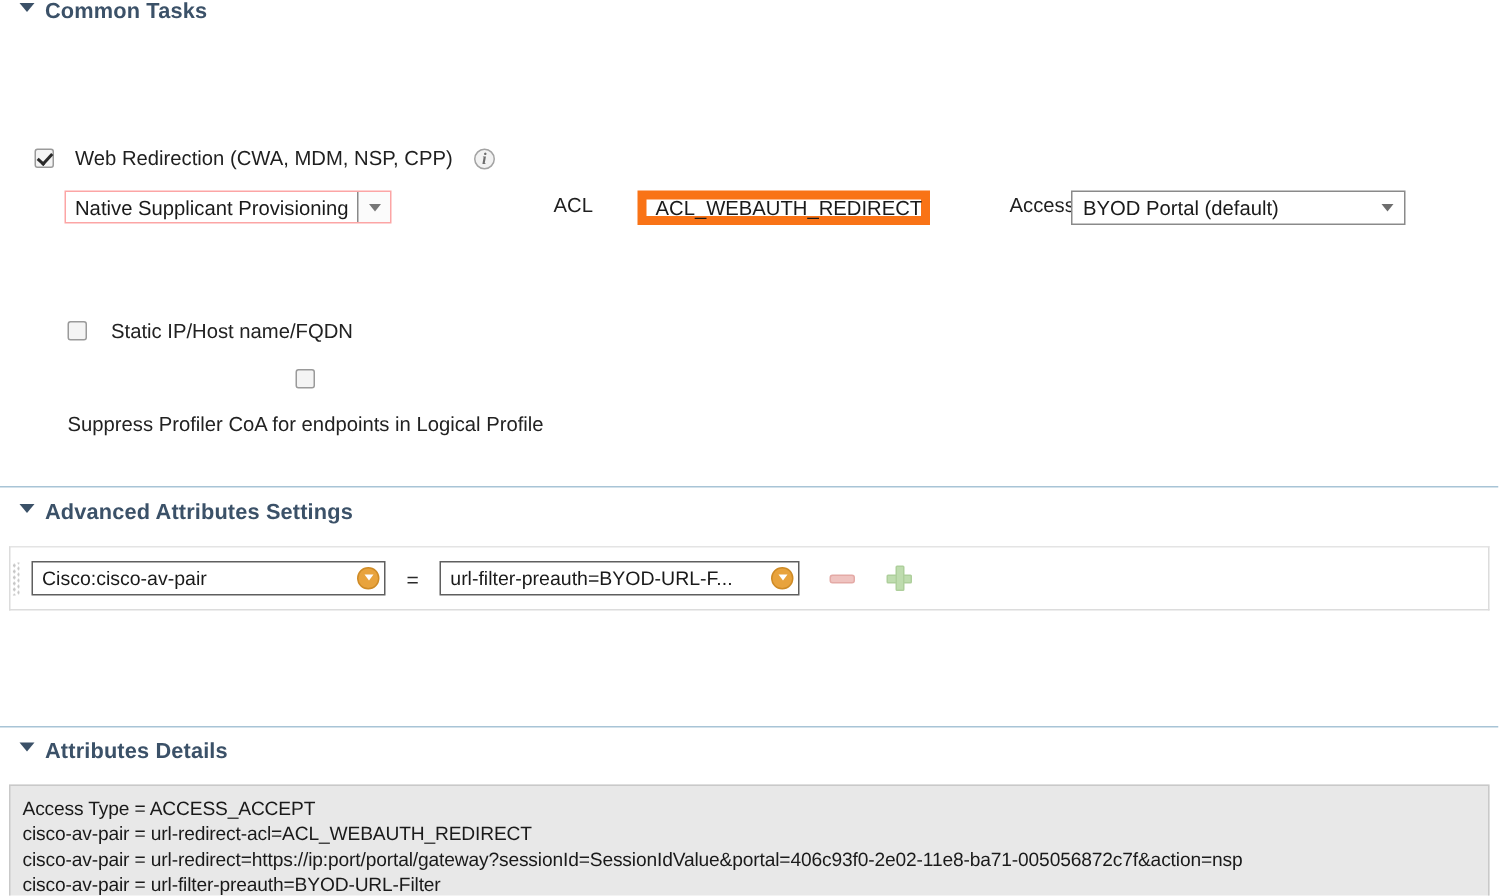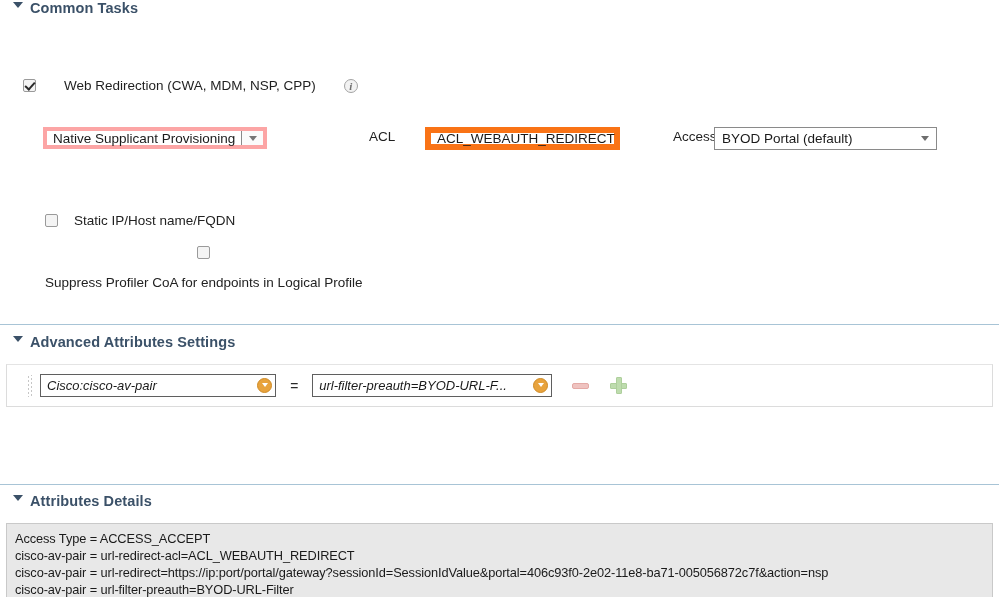--- a/index.html
+++ b/index.html
@@ -72,21 +72,21 @@
     border-width: 0 2.2px 2.2px 0;
     transform: rotate(42deg);
   }
 
   .row {
     display: flex;
     align-items: center;
     position: absolute;
   }
 
-  #web-redirect-row { left: 23px; top: 54px; gap: 28px; }
+  #web-redirect-row { left: 23px; top: 74px; gap: 14px; }
   #web-redirect-row .lbl { font-size: 13.5px; color: #1f1f1f; }
 
   .info-icon {
     width: 14px;
     height: 14px;
     border-radius: 50%;
     border: 1px solid #a3a3a3;
     background: #f2f2f2;
     color: #6d6d6d;
     font-family: "Liberation Serif", serif;
@@ -95,21 +95,21 @@
     font-weight: bold;
     line-height: 13px;
     text-align: center;
     box-sizing: border-box;
   }
 
   
   .combo {
     display: inline-flex;
     align-items: stretch;
-    border: 4px solid #fca5a5;
+    border: 1px solid #fca5a5;
     background: #ffffff;
     height: 22px;
     box-sizing: border-box;
   }
   .combo .combo-text {
     padding: 0 6px;
     display: flex;
     align-items: center;
     font-size: 13.5px;
     color: #1a1a1a;
@@ -176,23 +176,22 @@
   
   #advanced-panel {
     margin: 6px 6px 0 6px;
     border: 1px solid #dcdcdc;
     border-top: 1px solid #e4e4e4;
     background: #ffffff;
     height: 43px;
     box-sizing: border-box;
     display: flex;
     align-items: center;
-    padding-left: 20px;
+    padding-left: 1px;
     gap: 8px;
-    font-style: italic;
   }
   .drag-handle {
     width: 5px;
     height: 22px;
     background-image:
       radial-gradient(#c0c0c0 40%, transparent 42%),
       radial-gradient(#c0c0c0 40%, transparent 42%);
     background-size: 3px 4px;
     background-position: 0 0, 3px 2px;
     background-repeat: repeat-y;

